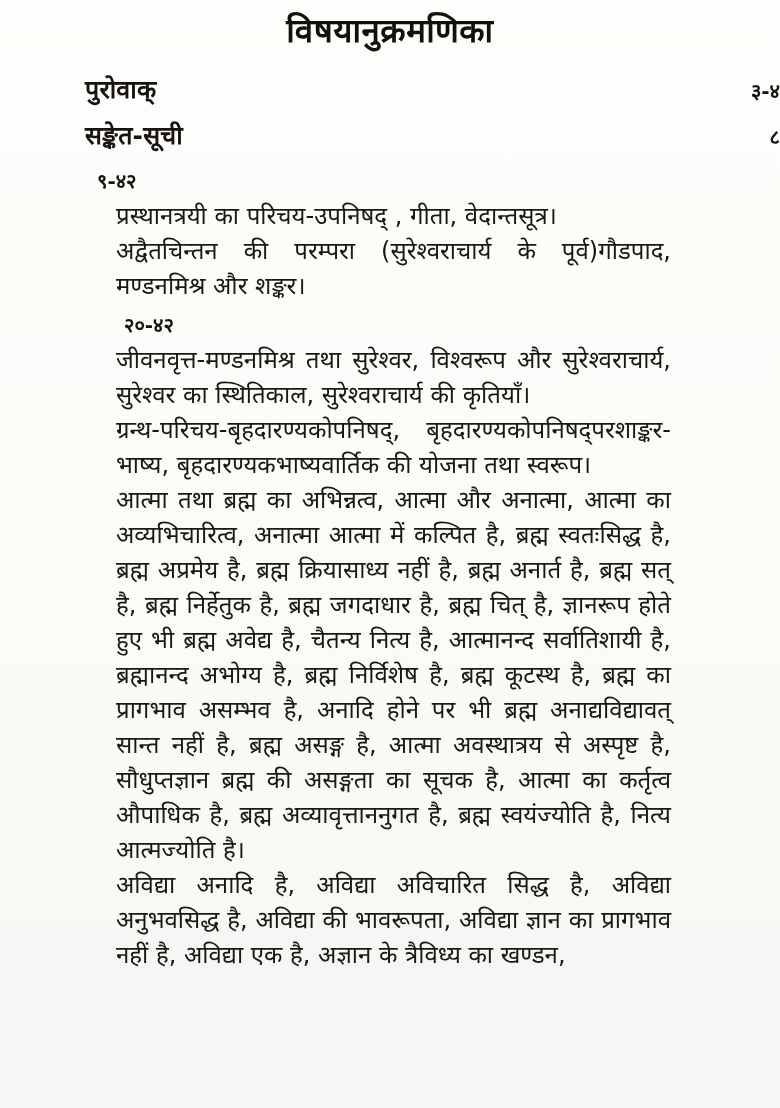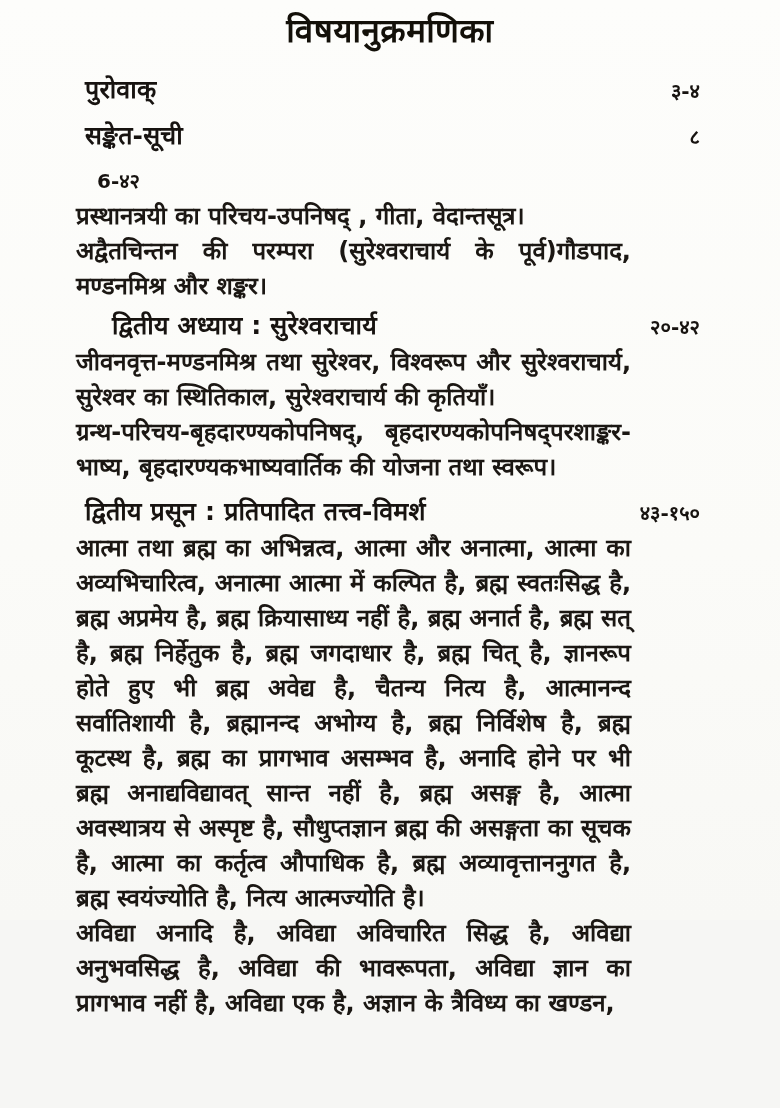--- a/index.html
+++ b/index.html
@@ -30,21 +30,20 @@
     letter-spacing: 0.5px;
     color: #131009;
   }
   .toc-list {
     margin-top: 16px;
   }
   .entry-row {
     display: flex;
     justify-content: space-between;
     align-items: baseline;
-    margin-right: 80px;
     font-weight: 700;
     line-height: 35px;
   }
   .entry-row.level1 {
     margin-left: 85px;
     margin-top: 9px;
     font-size: 25px;
   }
   .entry-row.level2 {
     margin-left: 112px;
@@ -55,24 +54,24 @@
     white-space: nowrap;
     letter-spacing: 0.2px;
   }
   .entry-pages {
     font-size: 20px;
     font-weight: 700;
     white-space: nowrap;
     padding-left: 12px;
   }
   .entry-para {
-    margin-left: 76px;
+    margin-left: 116px;
     width: 555px;
     font-size: 24px;
-    font-weight: 700;
+    font-weight: 400;
     line-height: 35px;
     text-align: justify;
     color: #1b1713;
     letter-spacing: 0px;
   }
 </style>
 </head>
 <body>
 
 <div class="page">
@@ -80,30 +79,25 @@
   <div class="toc-list">
       <div class="entry-row level1">
         <span class="entry-label">पुरोवाक्</span>
         <span class="entry-pages">३-४</span>
       </div>
       <div class="entry-row level1">
         <span class="entry-label">सङ्केत-सूची</span>
         <span class="entry-pages">८</span>
       </div>
       <div class="entry-row level1">
-        <span class="entry-pages">6-४२</span>
+        <span class="entry-pages">९-४२</span>
       </div>
       <div class="entry-para">प्रस्थानत्रयी का परिचय-उपनिषद् , गीता, वेदान्तसूत्र।</div>
       <div class="entry-para">अद्वैतचिन्तन की परम्परा (सुरेश्वराचार्य के पूर्व)गौडपाद, मण्डनमिश्र और शङ्कर।</div>
       <div class="entry-row level2">
-        <span class="entry-label">द्वितीय अध्याय : सुरेश्वराचार्य</span>
         <span class="entry-pages">२०-४२</span>
       </div>
       <div class="entry-para">जीवनवृत्त-मण्डनमिश्र तथा सुरेश्वर, विश्वरूप और सुरेश्वराचार्य, सुरेश्वर का स्थितिकाल,  सुरेश्वराचार्य की कृतियाँ।</div>
       <div class="entry-para">ग्रन्थ-परिचय-बृहदारण्यकोपनिषद्, बृहदारण्यकोपनिषद्परशाङ्कर-भाष्य, बृहदारण्यकभाष्यवार्तिक की योजना तथा स्वरूप।</div>
-      <div class="entry-row level1">
-        <span class="entry-label">द्वितीय प्रसून : प्रतिपादित तत्त्व-विमर्श</span>
-        <span class="entry-pages">४३-१५०</span>
-      </div>
       <div class="entry-para">आत्मा तथा ब्रह्म का अभिन्नत्व, आत्मा और अनात्मा, आत्मा का अव्यभिचारित्व, अनात्मा आत्मा में कल्पित है, ब्रह्म स्वतःसिद्ध है, ब्रह्म अप्रमेय है, ब्रह्म क्रियासाध्य नहीं है, ब्रह्म अनार्त है,  ब्रह्म सत् है, ब्रह्म निर्हेतुक है, ब्रह्म जगदाधार है, ब्रह्म चित् है, ज्ञानरूप होते हुए भी ब्रह्म अवेद्य है, चैतन्य नित्य है, आत्मानन्द सर्वातिशायी है, ब्रह्मानन्द अभोग्य है, ब्रह्म निर्विशेष है, ब्रह्म कूटस्थ है, ब्रह्म का प्रागभाव असम्भव है, अनादि होने पर भी ब्रह्म अनाद्यविद्यावत् सान्त नहीं है, ब्रह्म असङ्ग है, आत्मा अवस्थात्रय से अस्पृष्ट है, सौधुप्तज्ञान ब्रह्म की असङ्गता का सूचक है, आत्मा का कर्तृत्व औपाधिक है, ब्रह्म अव्यावृत्ताननुगत है, ब्रह्म स्वयंज्योति है, नित्य आत्मज्योति है।</div>
       <div class="entry-para">अविद्या अनादि है, अविद्या अविचारित सिद्ध है, अविद्या अनुभवसिद्ध है, अविद्या की भावरूपता, अविद्या ज्ञान का प्रागभाव नहीं है, अविद्या एक है, अज्ञान के त्रैविध्य का खण्डन,</div>
     </div>
 </div>
 
 </body></html>

